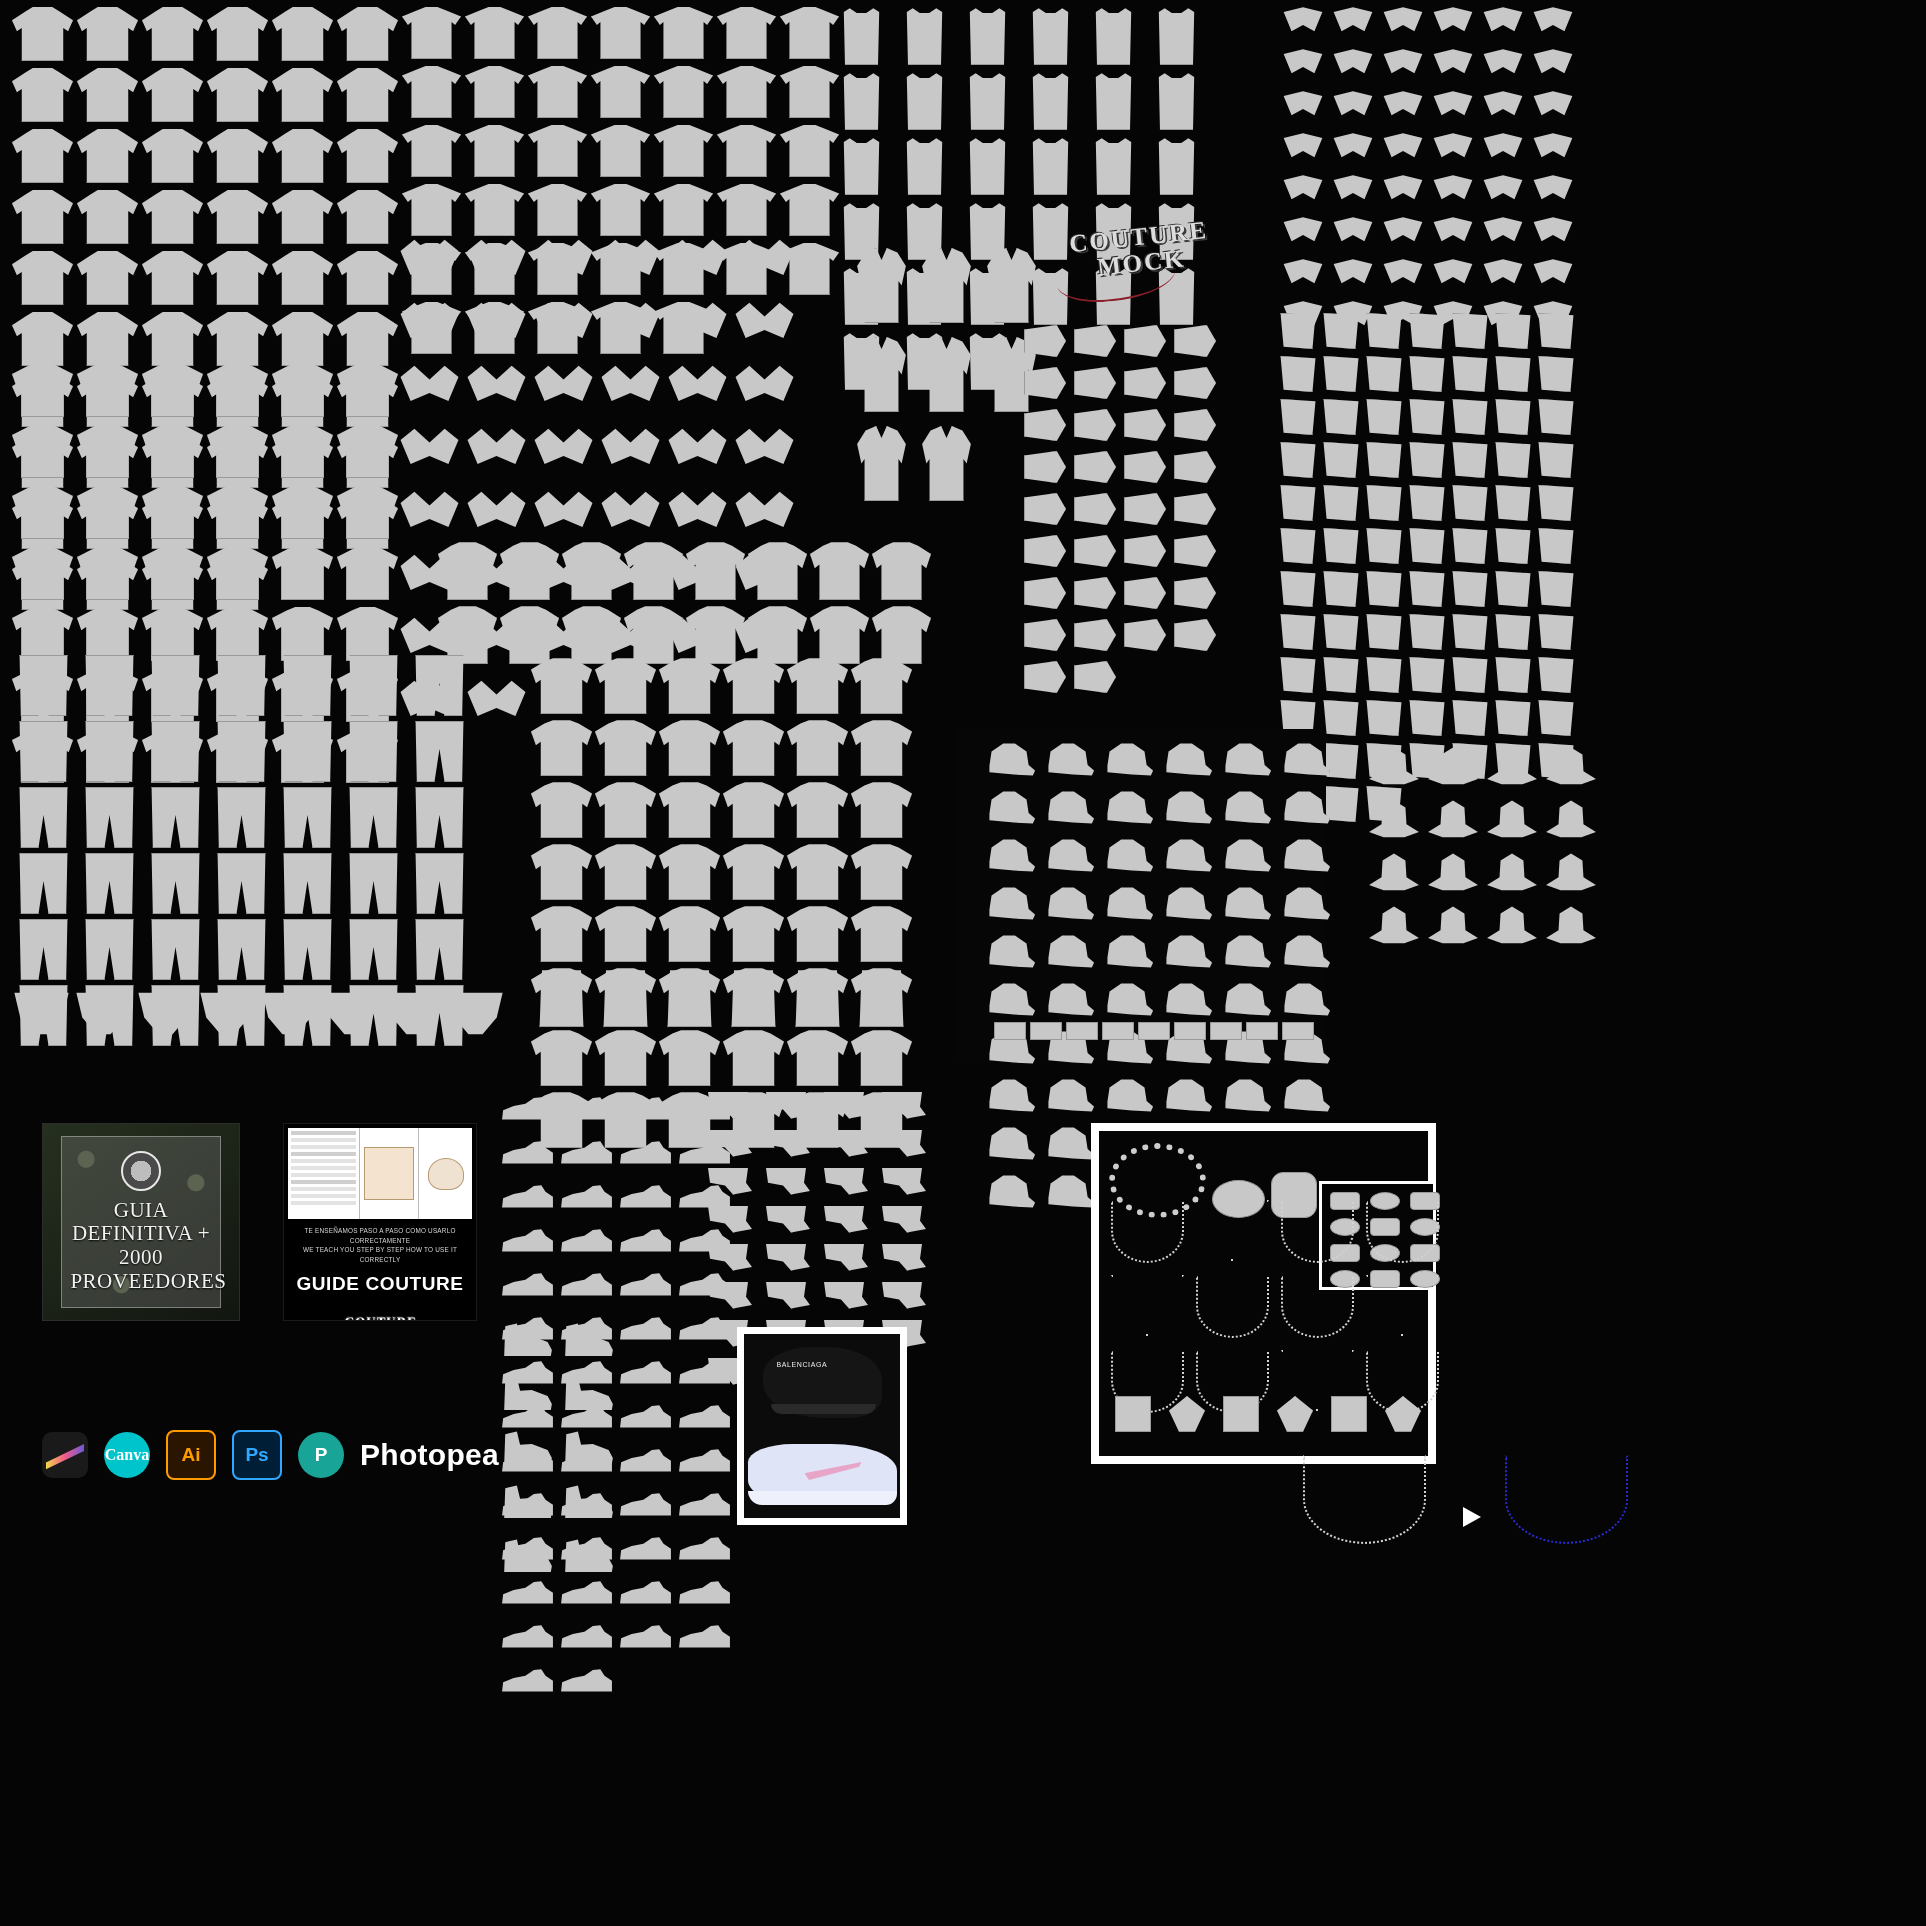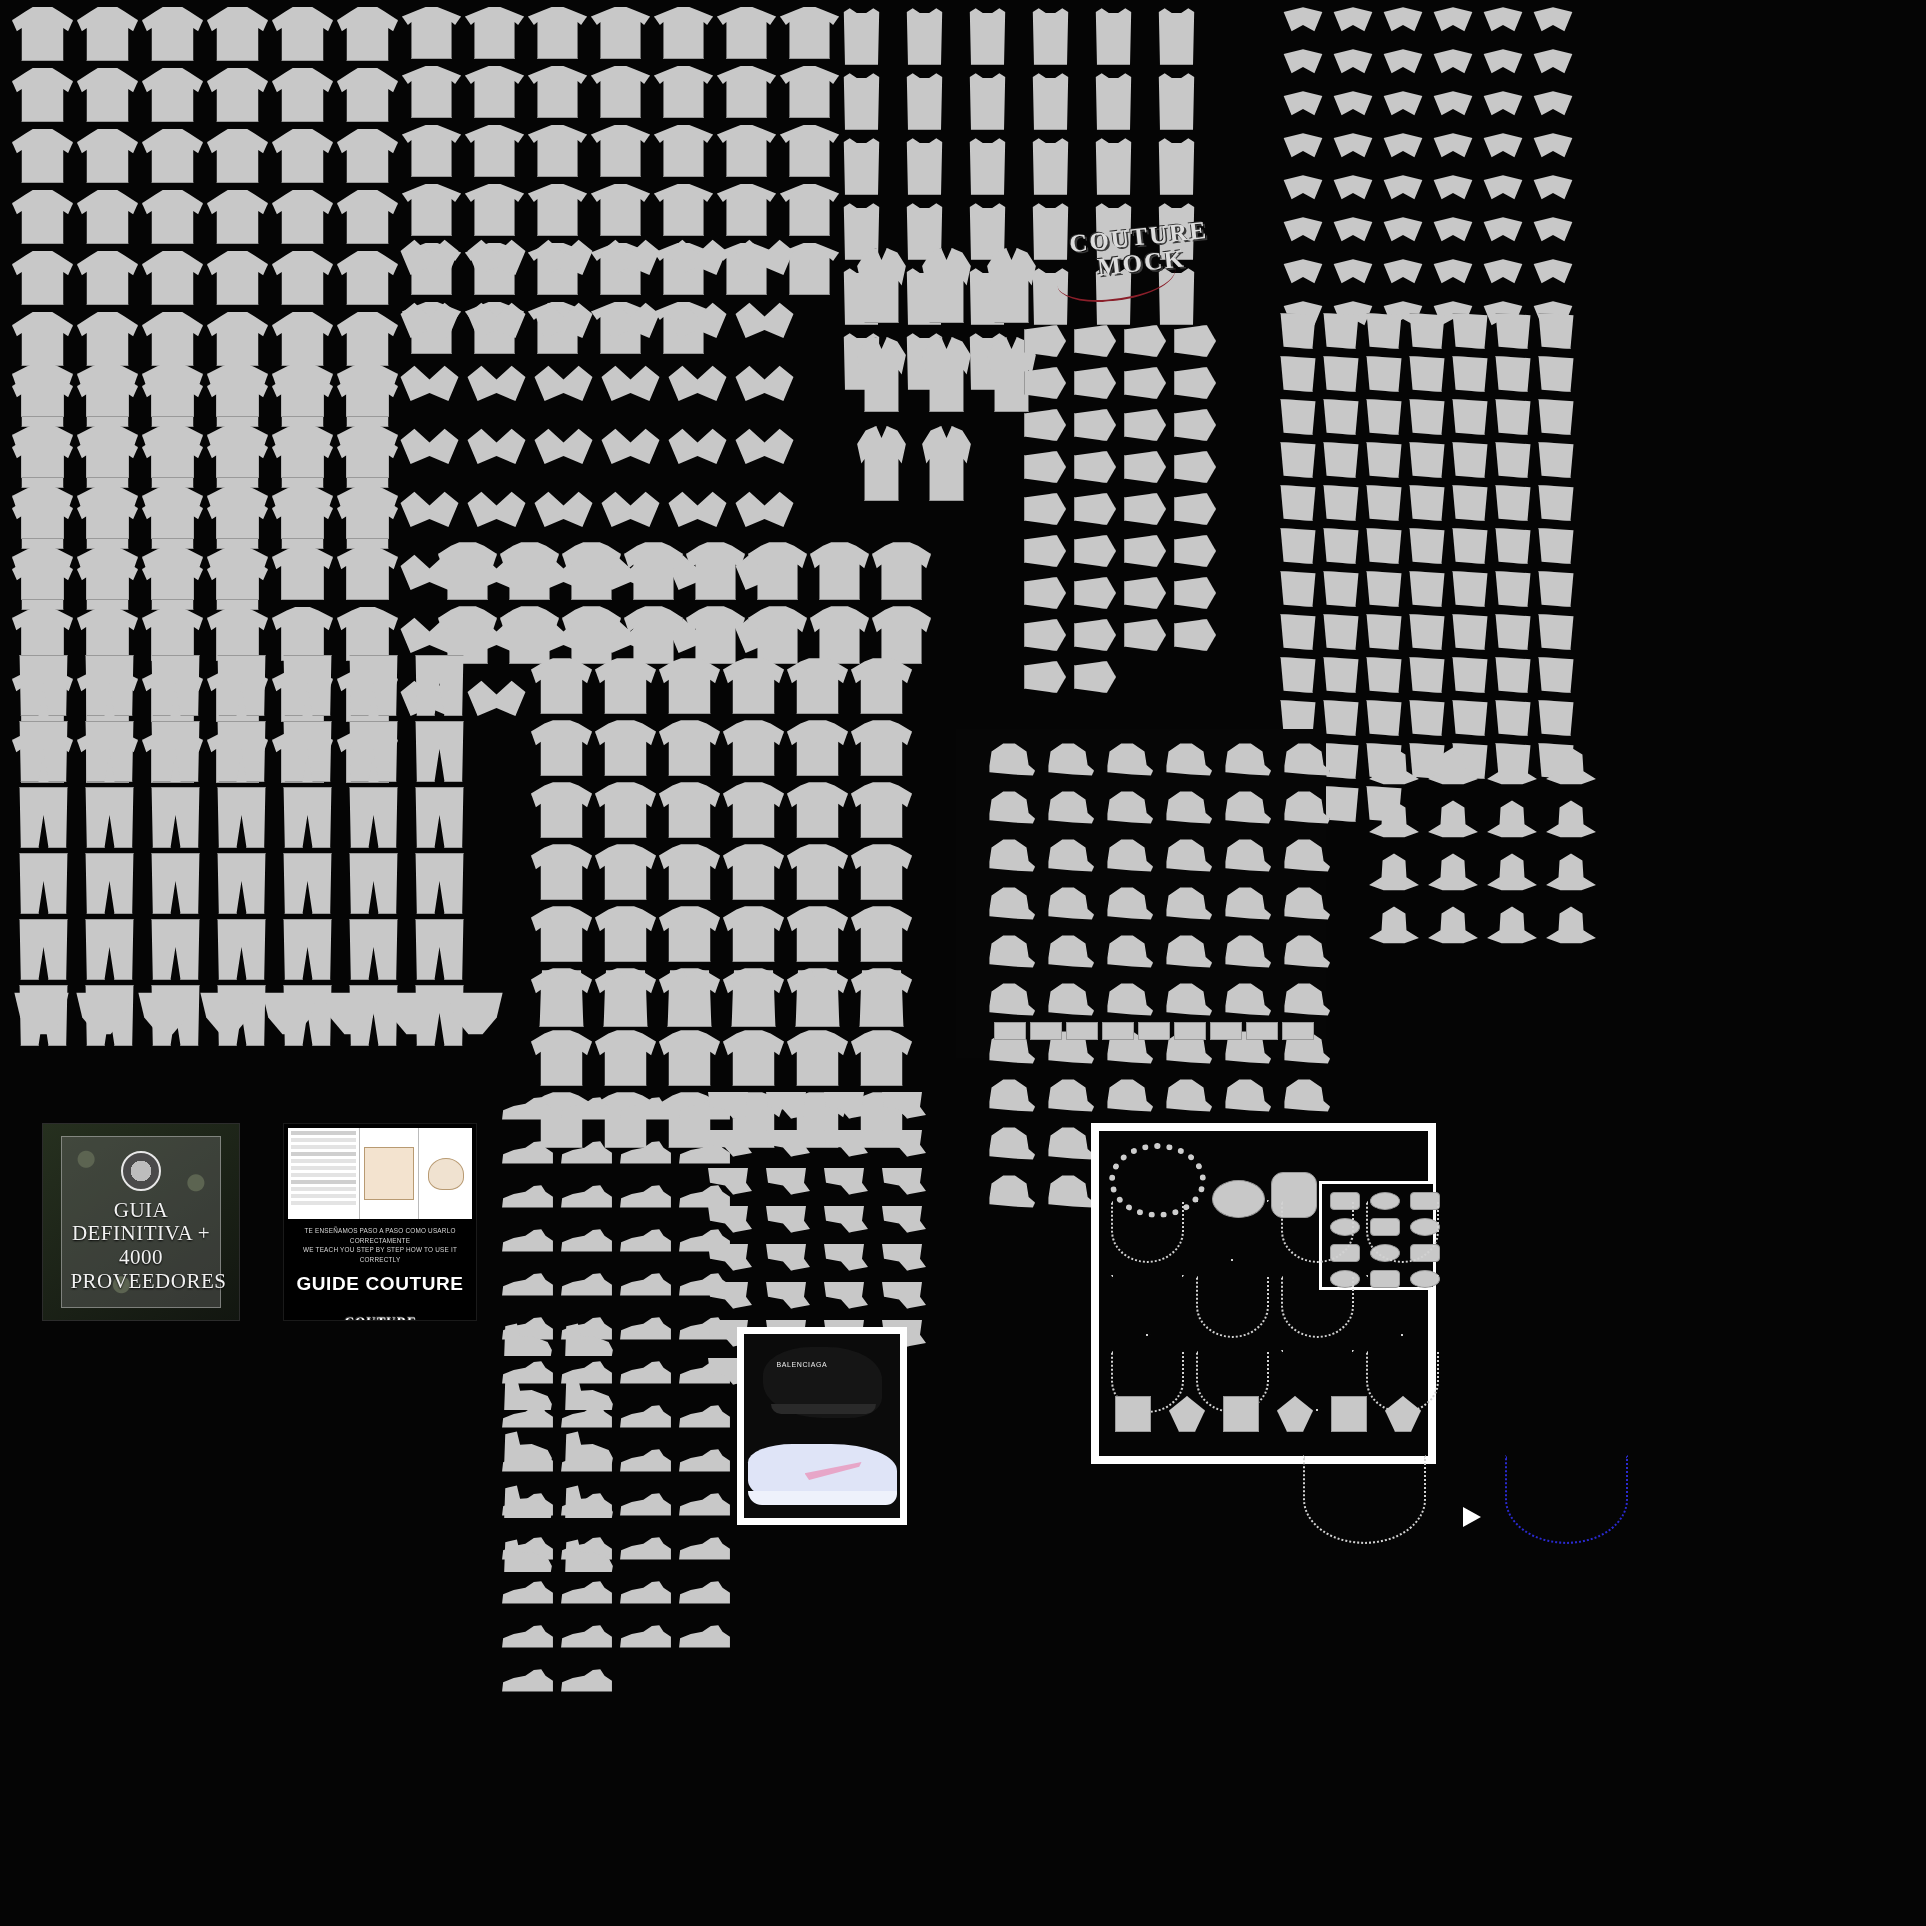--- a/index.html
+++ b/index.html
@@ -1052,21 +1052,21 @@
         <div class="flat s-sock" style="width: 48px; height: 26px;"></div>
         <div class="flat s-sock" style="width: 48px; height: 26px;"></div>
         <div class="flat s-sock" style="width: 48px; height: 26px;"></div>
         <div class="flat s-sock" style="width: 48px; height: 26px;"></div>
       </div>
   </div>
 
   <div class="promo promo-guide" style="left:42px;top:1123px;width:198px;height:198px;">
     <div class="guide-inner">
       <div class="guide-seal"></div>
-      <div class="guide-title">GUIA DEFINITIVA + 4000 PROVEEDORES</div>
+      <div class="guide-title">GUIA DEFINITIVA + 2000 PROVEEDORES</div>
     </div>
   </div>
 
   <div class="promo promo-teck" style="left:283px;top:1123px;width:194px;height:198px;">
     <div class="teck-sheet">
       <div class="teck-left">
         <div class="teck-line b"></div>
           <div class="teck-line"></div>
           <div class="teck-line"></div>
         <div class="teck-line b"></div>
@@ -1089,20 +1089,36 @@
       <div>TE ENSEÑAMOS PASO A PASO COMO USARLO CORRECTAMENTE</div>
       <div>WE TEACH YOU STEP BY STEP HOW TO USE IT CORRECTLY</div>
     </div>
     <div class="teck-title">GUIDE COUTURE</div>
     <div class="teck-logo">
       <span>COUTURE</span>
     </div>
 
   </div>
 
+  <div class="apps" style="left:42px;top:1430px;">
+    <div class="app procreate"></div>
+    <div class="app canva">
+      <span>Canva</span>
+    </div>
+    <div class="app ai">
+      <span>Ai</span>
+    </div>
+    <div class="app ps">
+      <span>Ps</span>
+    </div>
+    <div class="app photopea">
+      <span>P</span>
+    </div>
+    <div class="apps-label">Photopea</div>
+  </div>
 
   <div class="shoe-photo" style="left:737px;top:1327px;width:170px;height:198px;">
     <div class="sock-shoe">
       <div class="sock-label">BALENCIAGA</div>
     </div>
     <div class="af1">
       <div class="swoosh"></div>
     </div>
   </div>
 

